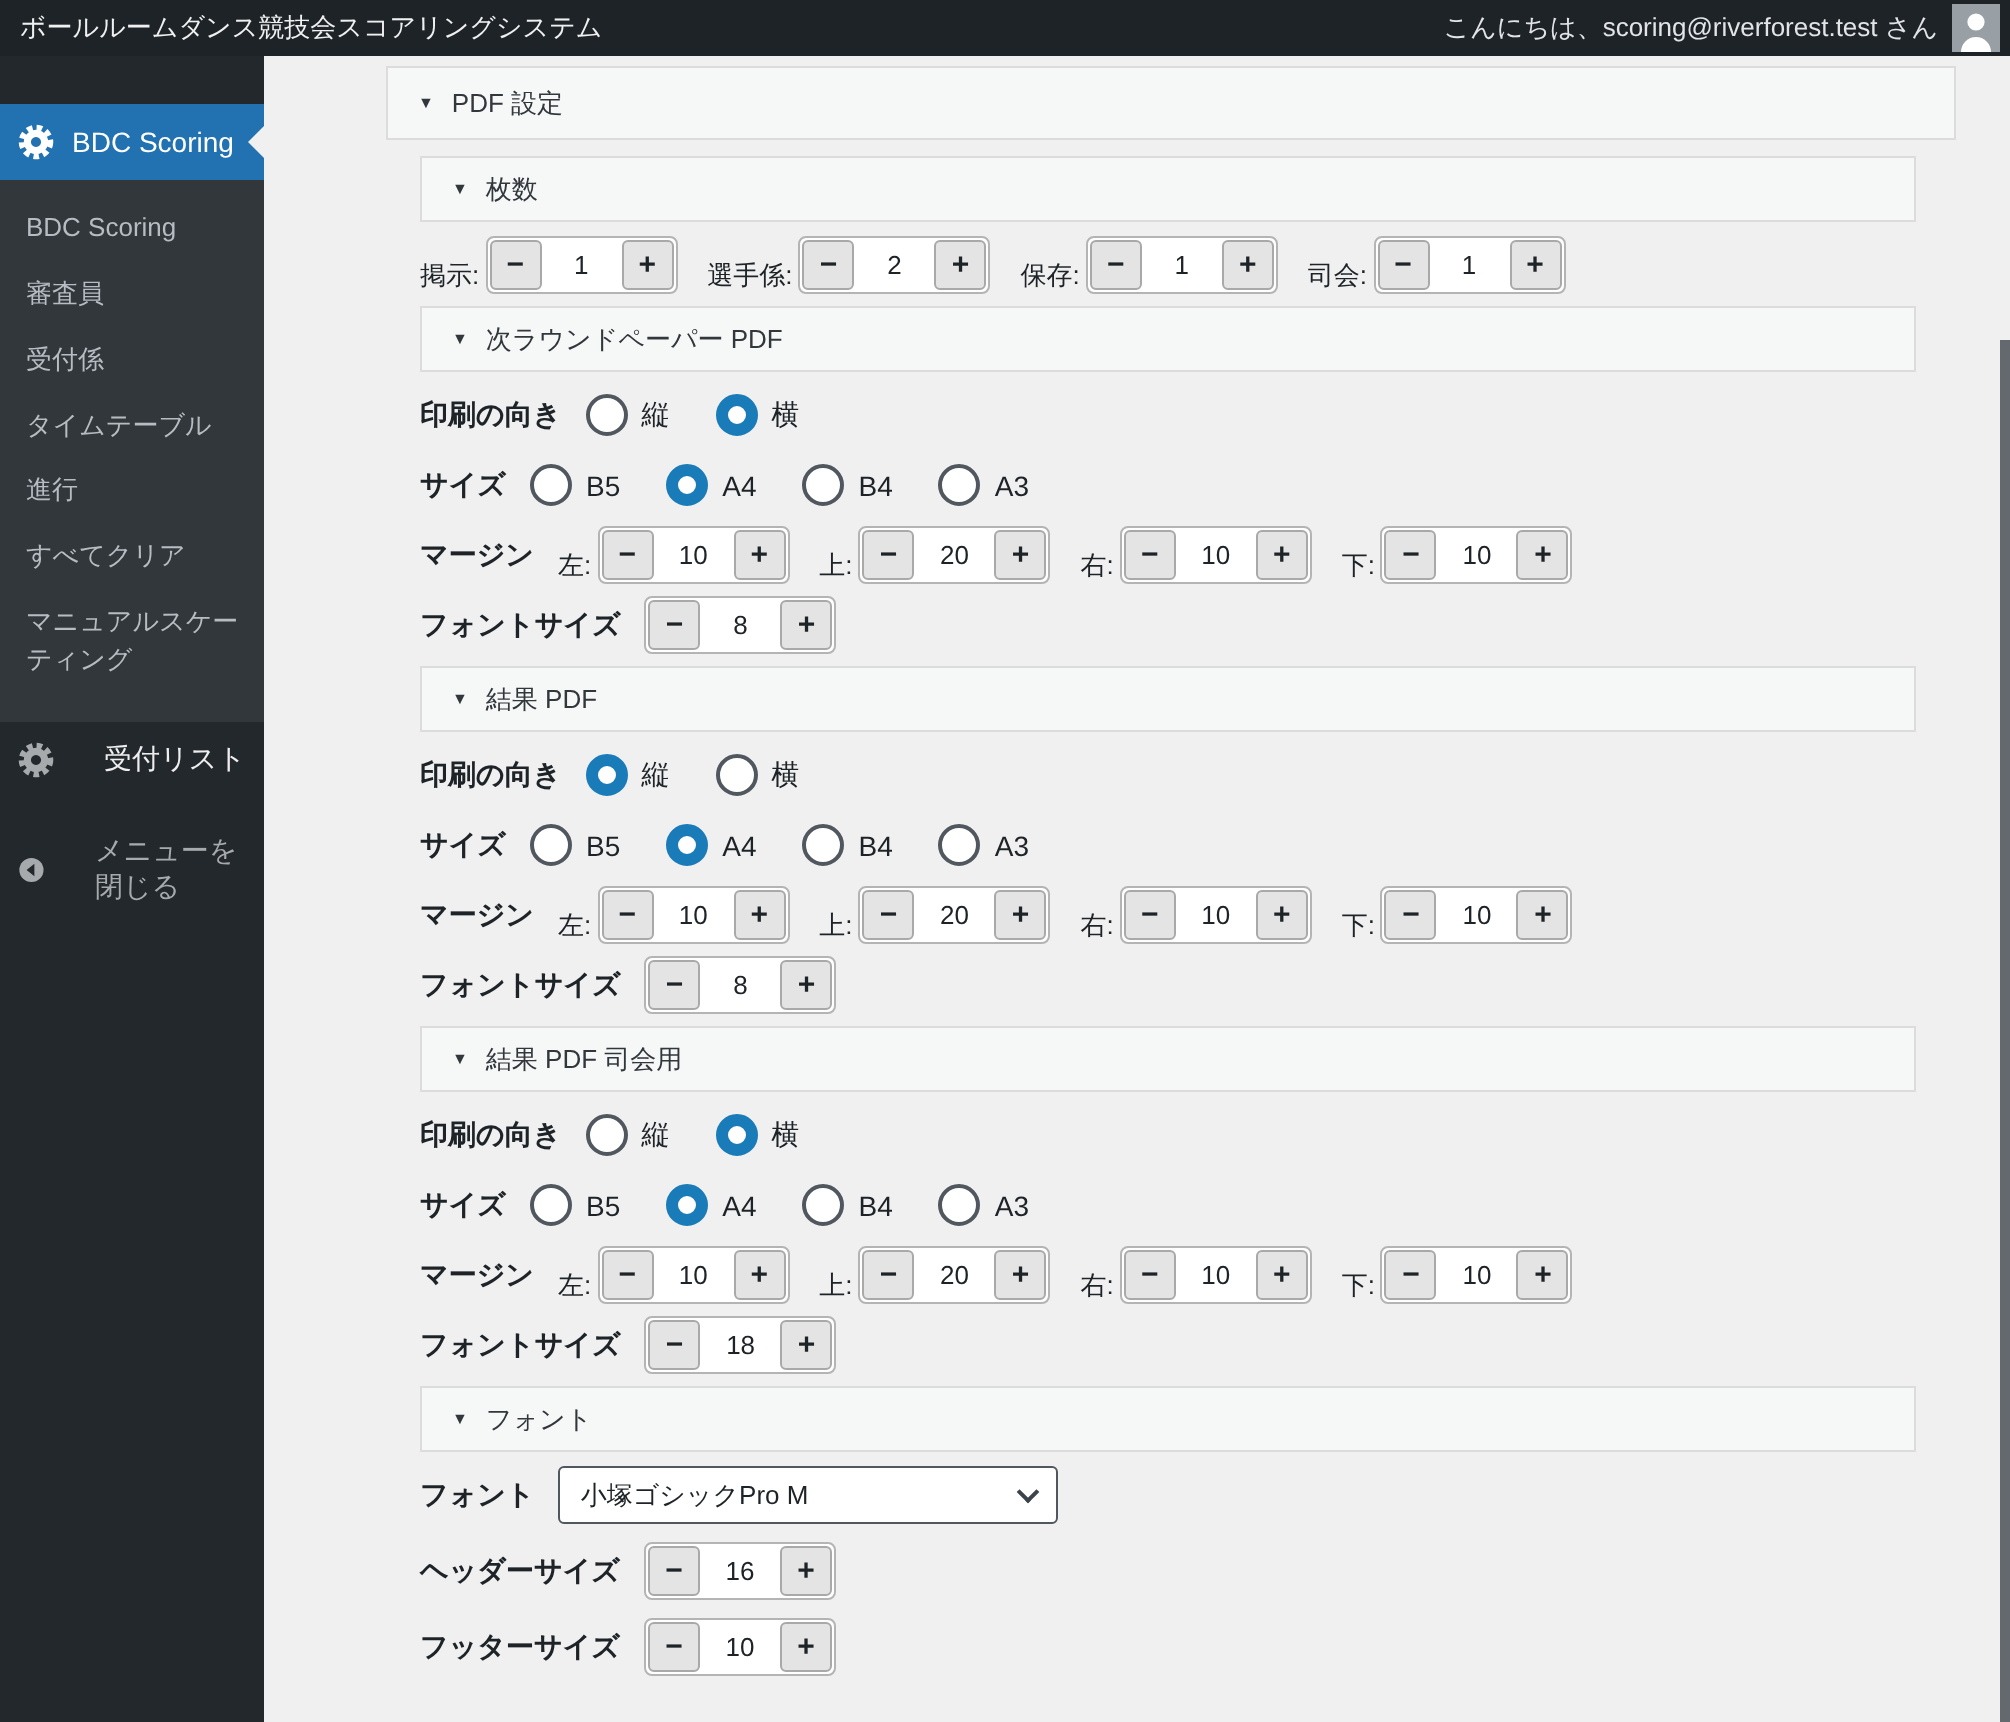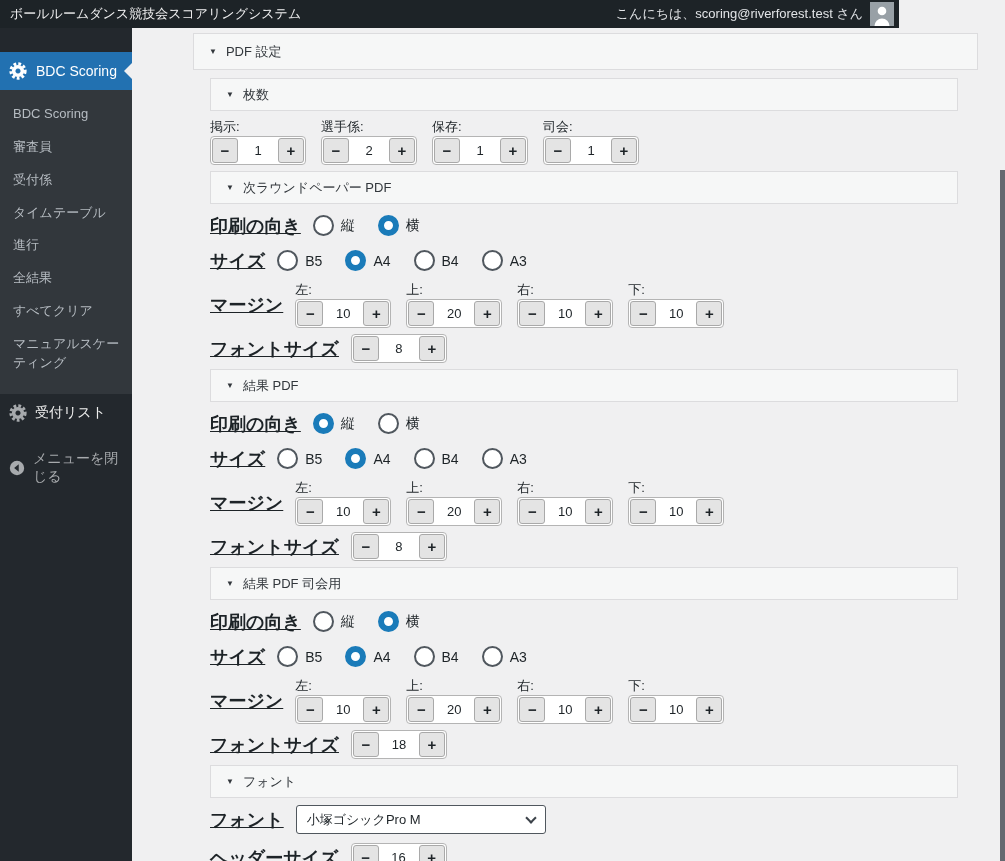--- a/index.html
+++ b/index.html
@@ -4,21 +4,21 @@
 <style>
   * { box-sizing: border-box; margin: 0; padding: 0; }
   html,body { width:1005px; height:861px; }
   body {
     position: relative; overflow: hidden;
     font-family: "Liberation Sans", sans-serif;
     background: #f0f0f1; color:#1d2327;
   }
   
   .adminbar {
-    position:absolute; top:0; left:0; width:899px; height:28px;
+    position:absolute; top:0; left:0; width:1005px; height:28px;
     background:#1d2327; color:#f0f0f1; z-index:20;
     display:flex; align-items:center; justify-content:space-between;
     padding:0 5px 0 10px; font-size:13px;
   }
   .adminbar .greeting { display:flex; align-items:center; gap:7px; color:#e2e4e7; }
   .avatar { width:24px; height:24px; display:block; }
   
   .sidebar {
     position:absolute; top:28px; left:0; width:132px; height:833px;
     background:#23282d; padding-top:24px; z-index:10;
@@ -32,42 +32,42 @@
     position:absolute; right:0; top:50%; margin-top:-8px;
     width:0; height:0; border:8px solid transparent; border-right-color:#f0f0f1;
   }
   .submenu { background:#32373c; padding:8px 0 14px; }
   .submenu-item {
     padding:7px 12px 7px 13px; font-size:13px; color:#b6bcc2;
     line-height:1.45; cursor:pointer;
   }
   .submenu-item.current { color:#fff; font-weight:bold; }
   .menu-item {
-    display:flex; align-items:center; gap:8px;
+    display:flex; align-items:center; gap:25px;
     padding:10px 8px 10px 9px; font-size:14px; color:#eeeeee; cursor:pointer;
   }
   .menu-item.collapse { margin-top:8px; color:#a7aaad; }
   .gear-icon { color:#a7aaad; }
   .menu-item-active .gear-icon { color:#fff; }
   
   .content { position:absolute; top:28px; left:160px; width:845px; height:833px; }
   .bar {
     display:flex; align-items:center; gap:9px;
     background:#f6f7f7; border:1px solid #dcdcde;
     font-size:13px; color:#32373c; cursor:pointer;
     padding-left:15px;
   }
   .bar .tri { font-size:8px; color:#32373c; }
   .bar.outer { height:37px; margin:5px 27px 8px 33px; }
   .bar.inner { height:33px; width:748px; margin:0 0 7px 50px; }
   .row { display:flex; align-items:center; margin:0 0 6px 50px; min-height:29px; }
   .row.last { margin-bottom:6px; }
-  .lbl { font-weight:bold; font-size:18px; margin-right:12px; white-space:nowrap;text-decoration:underline; }
+  .lbl { font-weight:bold; font-size:14px; margin-right:12px; white-space:nowrap; }
   .slbl { font-size:13px; margin-right:3px; white-space:nowrap; }
-  .counter, .margin-item { display:inline-flex; align-items:flex-start; margin-right:15px;flex-direction:column; }
+  .counter, .margin-item { display:inline-flex; align-items:flex-end; margin-right:15px; }
   .repeat-wrap { display:contents; }
   
   .stepper {
     display:inline-flex; align-items:center;
     background:#fff; border:1px solid #b4b4b4; border-radius:4px; padding:1px;
   }
   .step-btn {
     width:26px; height:25px; background:#e4e4e4; border:1px solid #a9a9a9;
     border-radius:3px; font-size:15px; font-weight:bold; color:#1d2327;
     display:flex; align-items:center; justify-content:center; cursor:pointer;
@@ -139,21 +139,20 @@
 
       <div class="submenu-item">審査員</div>
 
       <div class="submenu-item">受付係</div>
 
       <div class="submenu-item">タイムテーブル</div>
 
 
       <div class="submenu-item">進行</div>
 
-      <div class="submenu-item">全結果</div>
 
       <div class="submenu-item">すべてクリア</div>
 
       <div class="submenu-item">マニュアルスケーティング</div>
     </nav>
 
   <div class="menu-item">
     <svg class="gear-icon" width="18" height="18" viewBox="0 0 20 20">
       <circle cx="10" cy="10" r="8" fill="none" stroke="currentColor" stroke-width="3.2" stroke-dasharray="3.1 2.3"></circle>
       <path fill="currentColor" fill-rule="evenodd" d="M10 3.2a6.8 6.8 0 1 0 .01 0Z M10 7.2a2.8 2.8 0 1 1 -.01 0Z"></path>

